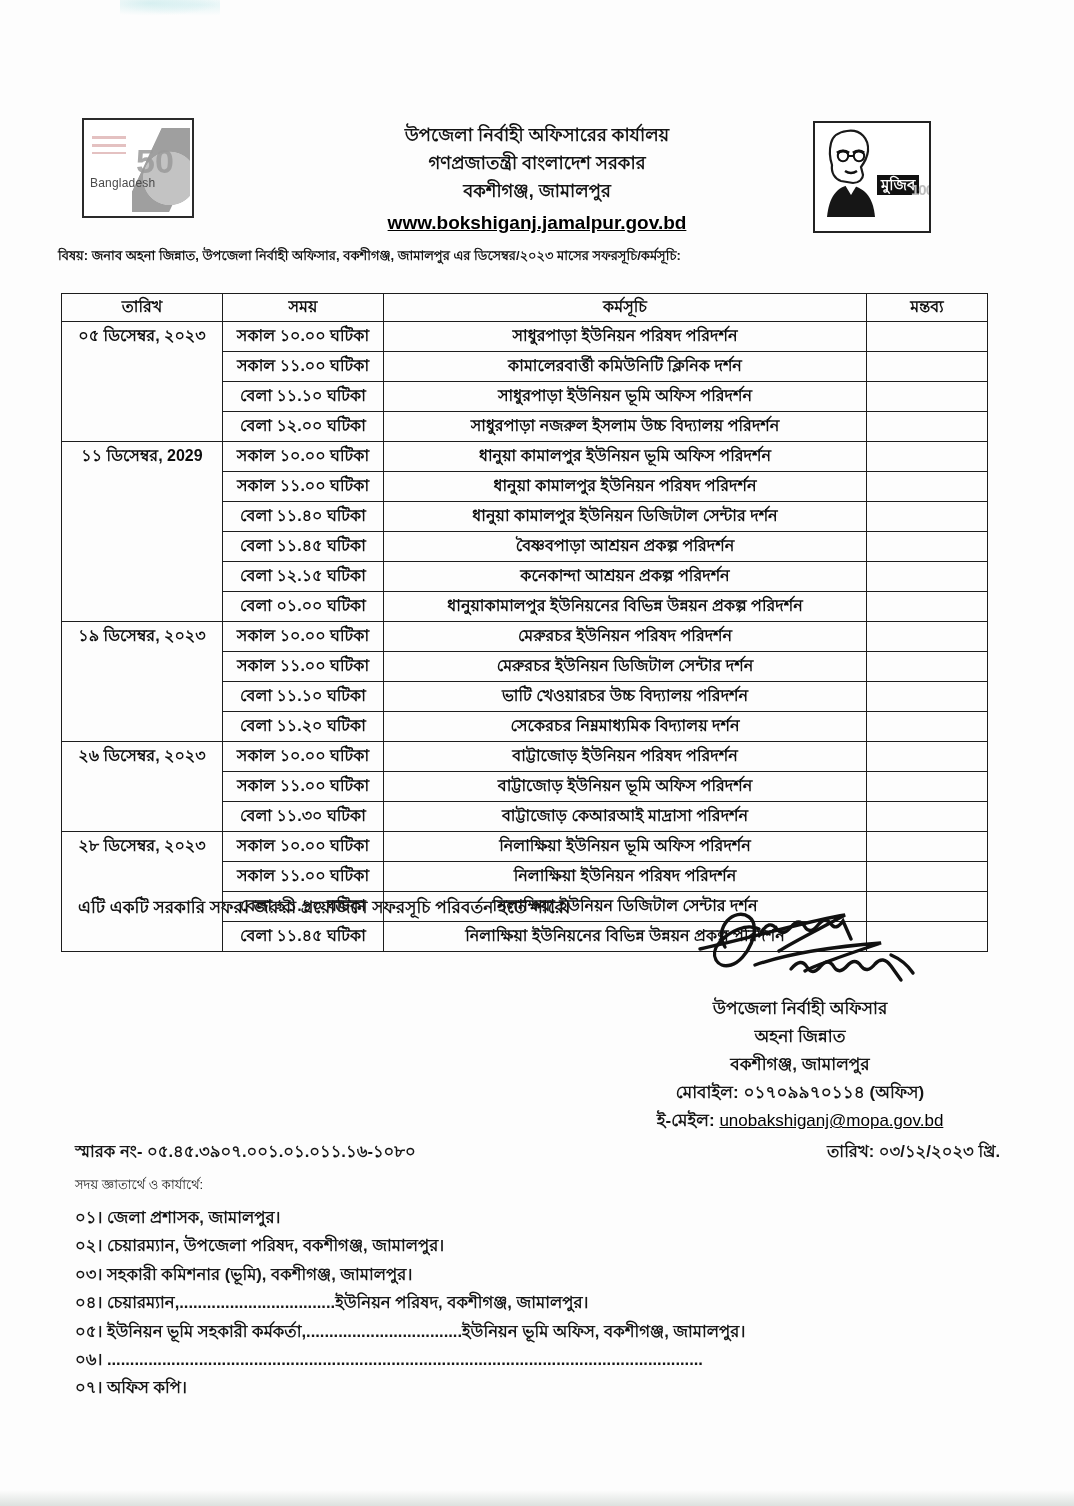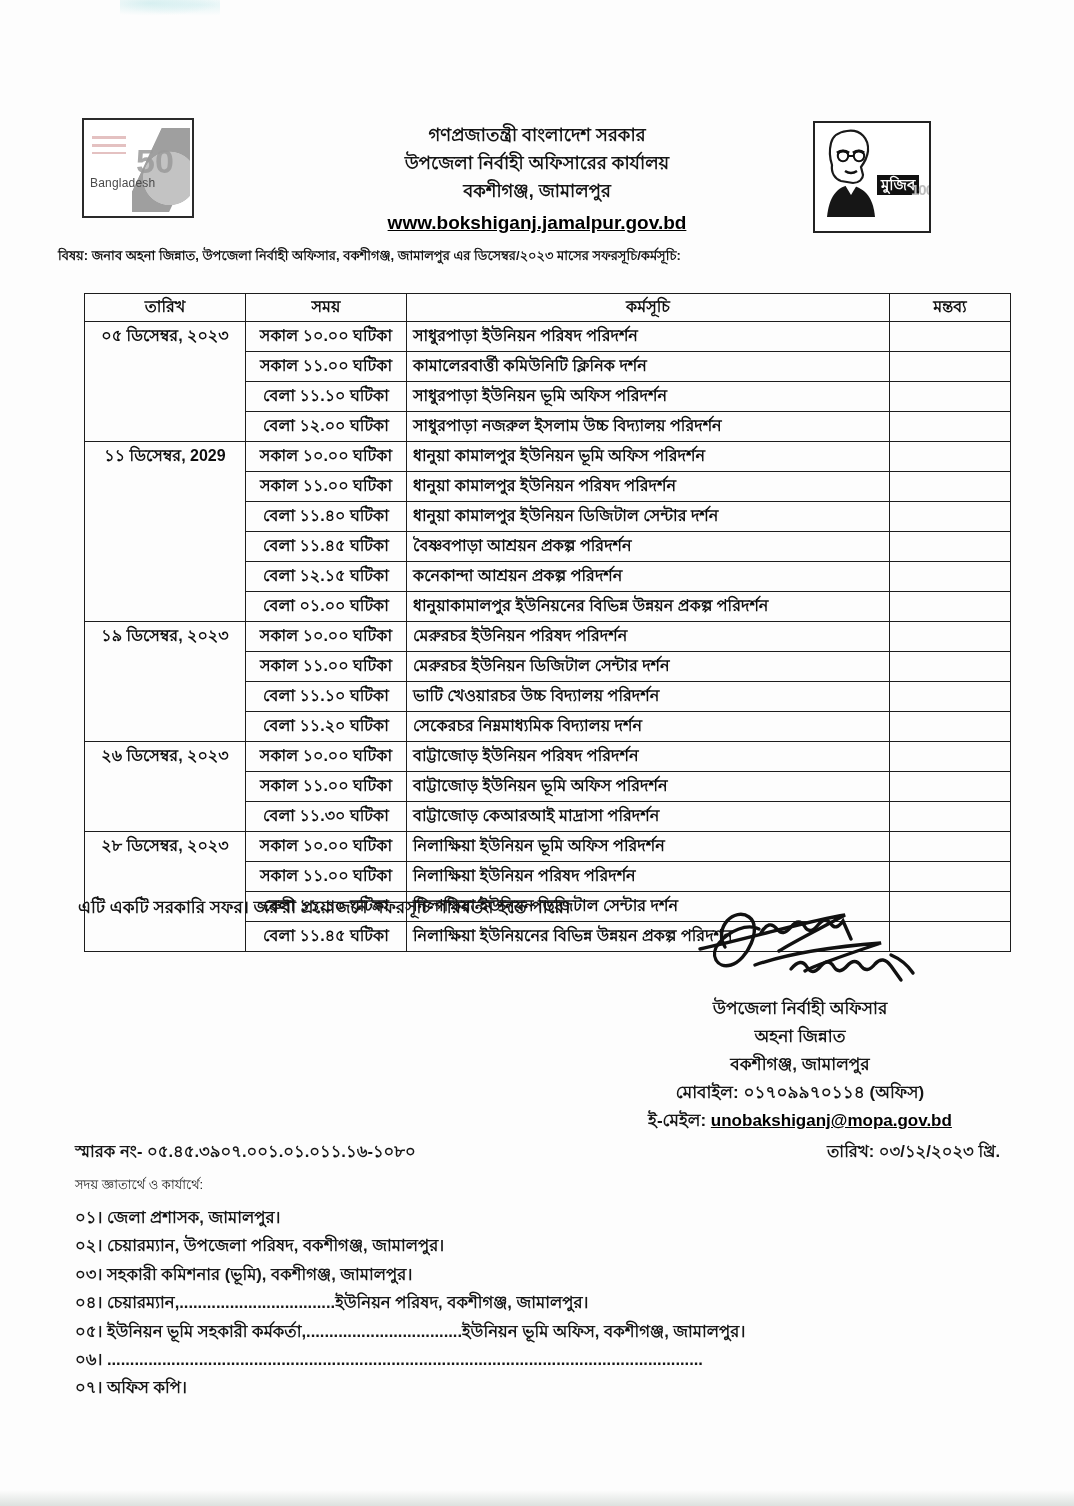--- a/index.html
+++ b/index.html
@@ -36,38 +36,38 @@
   .logo-right svg { position:absolute; left:2px; top:2px; }
   .logo-right .mujib { position:absolute; left:62px; top:52px; background:#111; color:#fff;
     font-size:15px; font-weight:700; padding:1px 4px; line-height:1.2; }
   .logo-right .hundred { position:absolute; left:96px; top:58px; font-size:15px; font-weight:700;
     color:#bdbdbd; letter-spacing:-1px; }
 
   
   .subject { position:absolute; left:58px; top:246px; width:950px; font-size:13px; font-weight:700; color:#101010; }
 
   
-  table.schedule { position:absolute; left:84px; top:293px; width:926px; border-collapse:collapse; table-layout:fixed; }
+  table.schedule { position:absolute; left:61px; top:293px; width:926px; border-collapse:collapse; table-layout:fixed; }
   table.schedule th, table.schedule td { border:1.6px solid #1d1d1d; font-size:16px; color:#0f0f0f; }
   table.schedule th { height:28px; font-weight:700; text-align:center; }
   table.schedule td { height:26px; padding:1px 6px; font-weight:700; }
   td.c-date { text-align:center; vertical-align:top; padding-top:3px; }
   td.c-time { text-align:center; }
-  td.c-prog { text-align:left; padding-left:10px; }
+  td.c-prog { text-align:center; padding-left:10px; }
   col.w-date { width:161px; } col.w-time { width:161px; } col.w-prog { width:483px; } col.w-rem { width:121px; }
 
   
   .note { position:absolute; left:78px; top:894px; font-size:17px; font-weight:700; }
 
   
   .sig-block { position:absolute; left:600px; top:903px; width:400px; text-align:center; }
   .sig-draw { position:relative; height:92px; }
   .sig-draw svg { position:absolute; left:95px; top:0; }
   .sig-line { font-size:17px; font-weight:700; line-height:1.65; }
-  .sig-email a, .sig-email span.addr { text-decoration:underline; color:#000; font-weight:700; }
+  .sig-email a, .sig-email span.addr { text-decoration:underline; color:#000; font-weight:400; }
 
   
   .memo-row { position:absolute; left:75px; top:1139px; width:925px; display:flex; justify-content:space-between; }
   .memo-no, .memo-date { font-size:16.5px; font-weight:700; }
   .dist-head { position:absolute; left:75px; top:1175px; font-size:13px; font-weight:400; }
   .dist-list { position:absolute; left:75px; top:1203px; width:950px; }
   .dist-item { font-size:16.5px; font-weight:700; line-height:1.72; white-space:nowrap; overflow:hidden; }
 </style>
 </head>
 <body>
@@ -76,22 +76,22 @@
   <div class="scan-smudge"></div>
 
   <div class="logo-left">
     <div class="swoosh"></div>
     <div class="tiny-lines"></div>
     <div class="fifty">50</div>
     <div class="word">Bangladesh</div>
   </div>
 
   <div class="org-block">
+    <div class="org-line">উপজেলা নির্বাহী অফিসারের কার্যালয়</div>
     <div class="org-line">গণপ্রজাতন্ত্রী বাংলাদেশ সরকার</div>
-    <div class="org-line">উপজেলা নির্বাহী অফিসারের কার্যালয়</div>
     <div class="org-line">বকশীগঞ্জ, জামালপুর</div>
     <span class="org-site">www.bokshiganj.jamalpur.gov.bd</span>
   </div>
 
   <div class="logo-right">
     <svg width="70" height="92" viewBox="0 0 70 92">
       <path d="M30 6 C44 4 52 14 51 26 C50 34 47 38 44 42 L46 50 C46 54 42 58 36 58 L24 56 C18 54 14 48 15 40 C13 34 12 26 14 18 C16 10 22 7 30 6 Z" fill="none" stroke="#1a1a1a" stroke-width="2.2"></path>
       <path d="M20 28 q6 -4 12 0 M36 28 q6 -4 11 0" stroke="#111" stroke-width="3" fill="none"></path>
       <circle cx="26" cy="31" r="5.2" fill="none" stroke="#111" stroke-width="2"></circle>
       <circle cx="42" cy="31" r="5.2" fill="none" stroke="#111" stroke-width="2"></circle>

